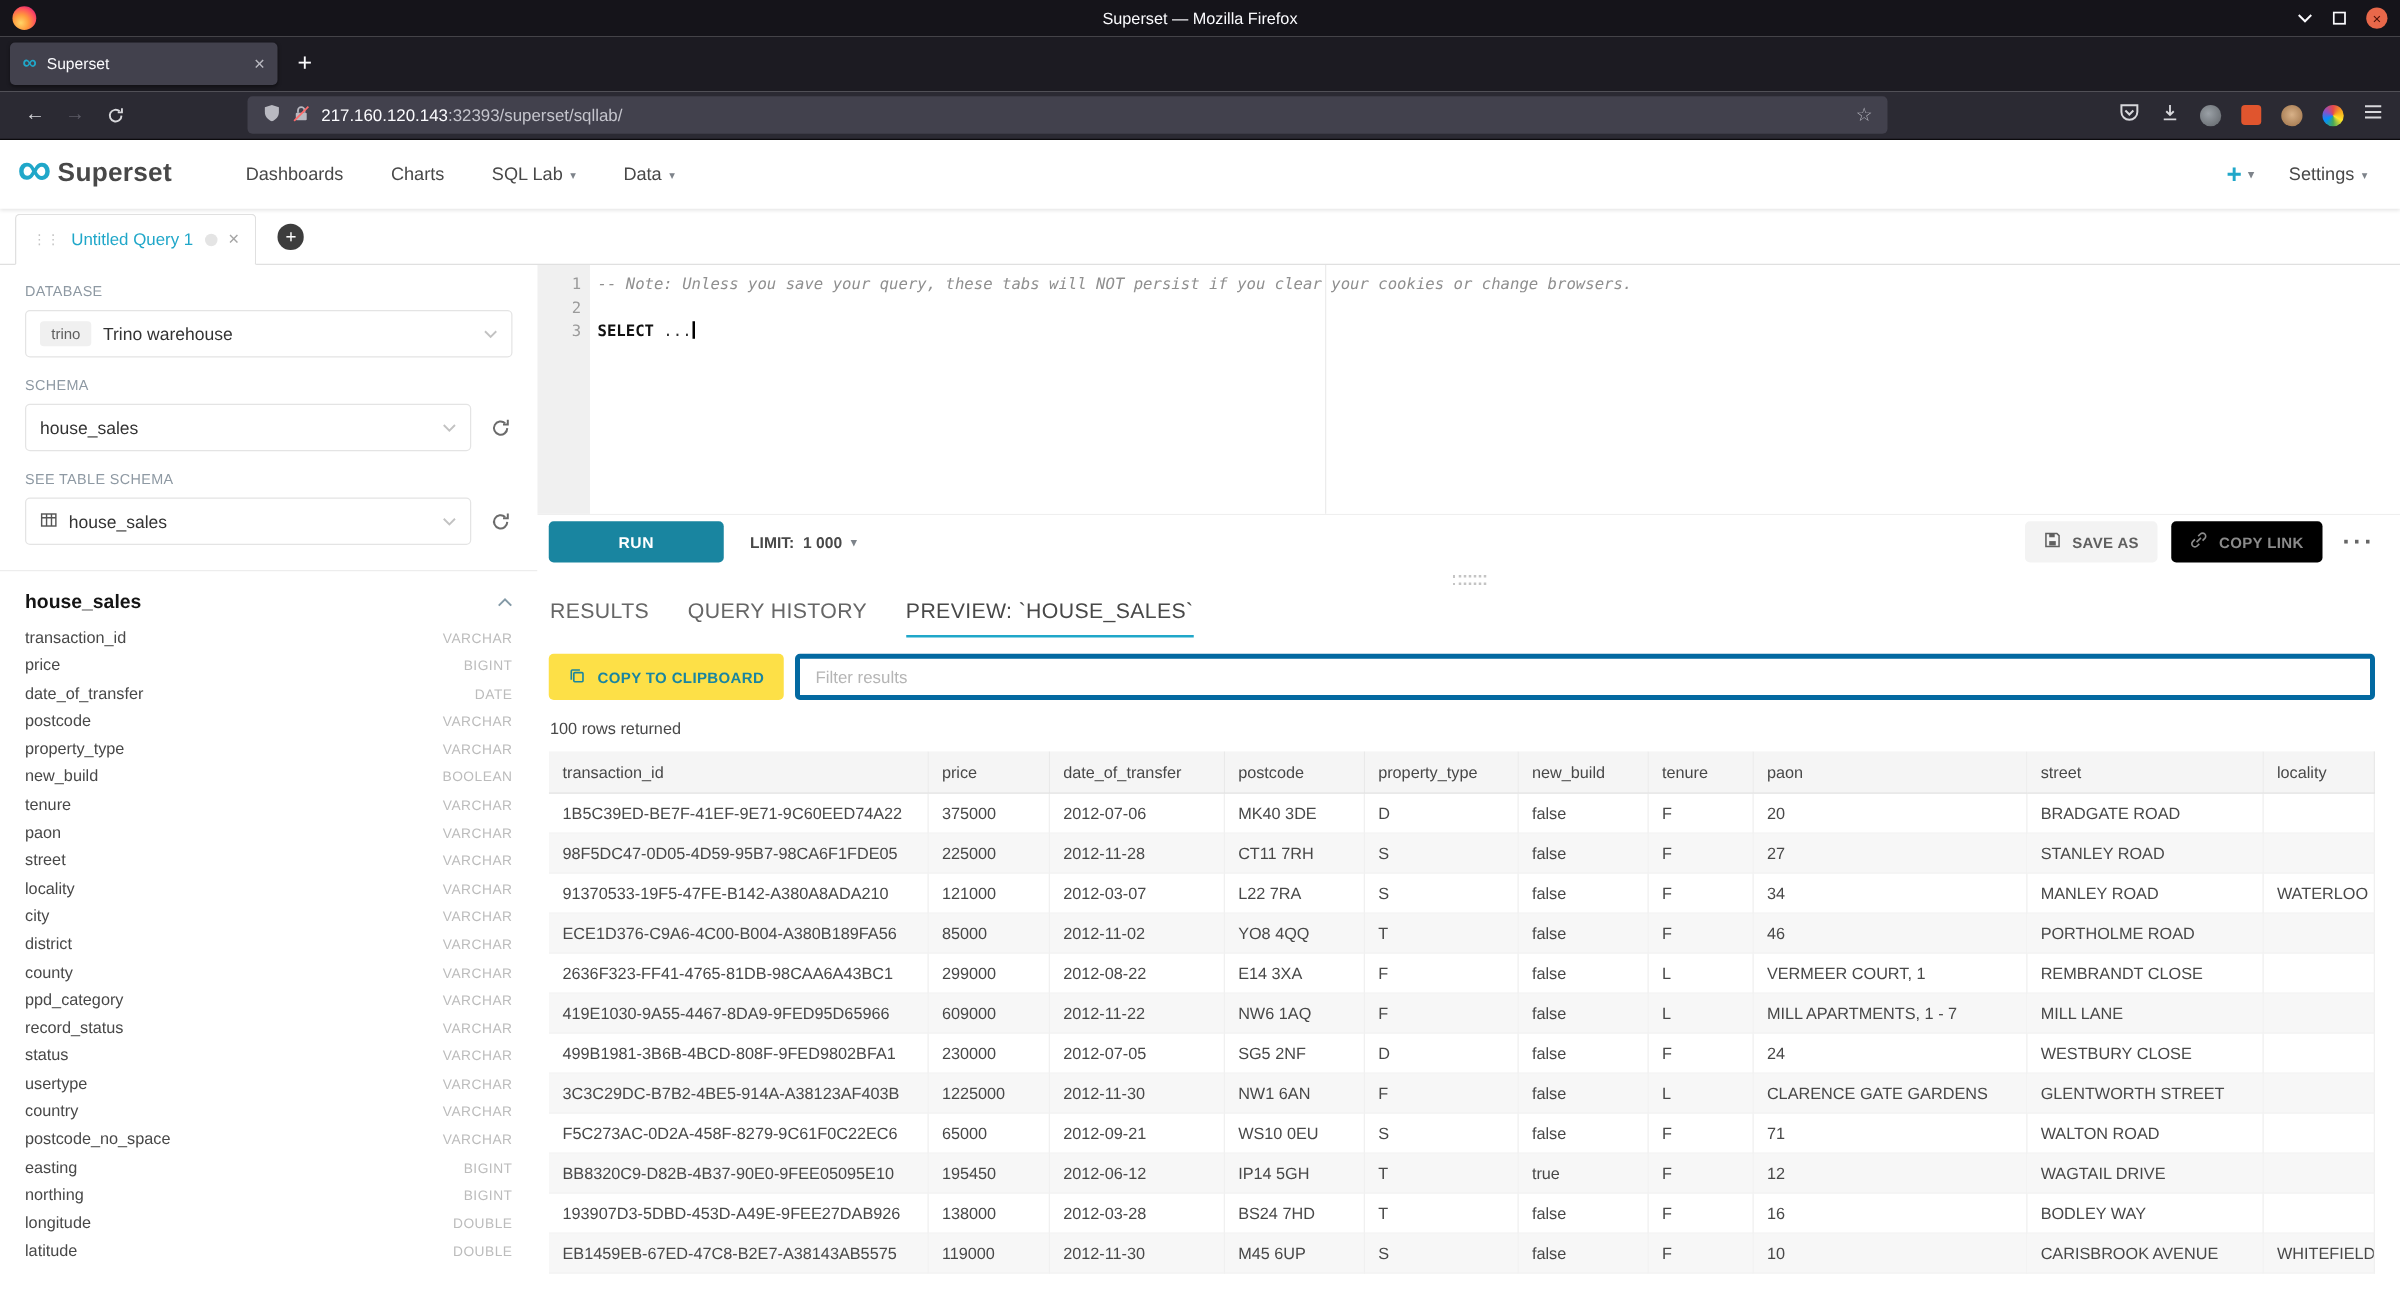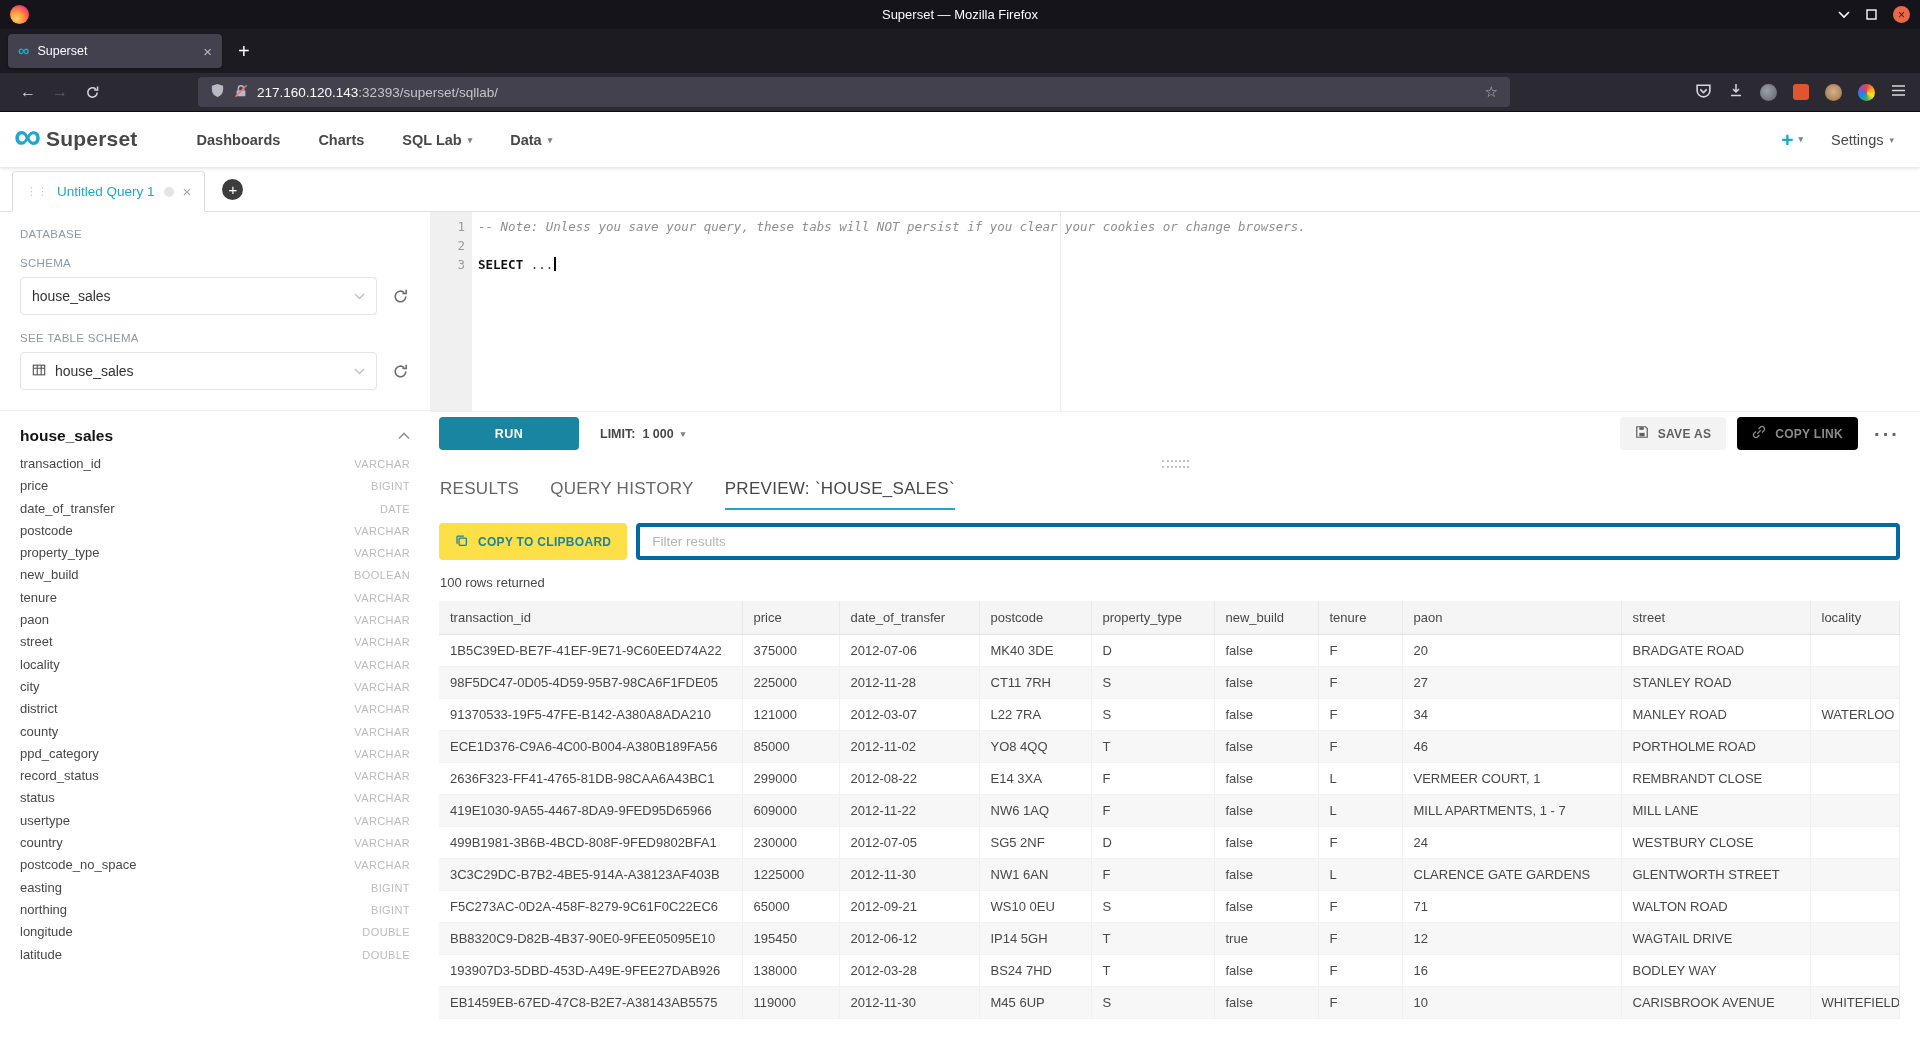--- a/index.html
+++ b/index.html
@@ -37,21 +37,21 @@
   .ext-block{width:16px;height:16px;border-radius:3px;background:#e0552e;}
   .ext-monkey{background:radial-gradient(circle at 50% 45%, #d8b188, #9a6f46);}
   .ext-pin{background:conic-gradient(#e5484d,#f7a41d,#ffe629,#46a758,#0091ff,#8e4ec6,#e5484d);}
 
   
   .app-header{height:55px;background:#fff;display:flex;align-items:center;padding:0 14px;box-shadow:0 2px 3px rgba(0,0,0,.10);position:relative;z-index:6;}
   .brand{display:flex;align-items:center;gap:5px;}
   .brand-inf{font-size:38px;font-weight:bold;color:#20a7c9;line-height:0.8;margin-top:-6px;}
   .brand-name{font-size:21px;font-weight:bold;color:#484848;letter-spacing:.2px;}
   .main-nav{display:flex;align-items:center;margin-left:40px;height:100%;}
-  .nav-item{padding:0 19px;font-size:14.5px;color:#484848;display:flex;align-items:center;gap:6px;height:100%;font-weight:bold;}
+  .nav-item{padding:0 19px;font-size:14.5px;color:#484848;display:flex;align-items:center;gap:6px;height:100%;}
   .caret{font-size:9px;color:#7d838a;}
   .header-right{margin-left:auto;display:flex;align-items:center;gap:28px;padding-right:12px;}
   .plus-btn{color:#20a7c9;font-size:21px;font-weight:bold;display:flex;align-items:center;gap:5px;line-height:1;}
   .settings-btn{font-size:14.5px;color:#484848;display:flex;align-items:center;gap:6px;}
 
   
   .query-tabbar{height:45px;background:#fff;border-bottom:1px solid #e0e0e0;display:flex;align-items:flex-end;padding-left:12px;position:relative;z-index:5;}
   .query-tab{height:41px;margin-bottom:-1px;background:#fff;border:1px solid #e0e0e0;border-bottom:1px solid #fff;
     border-radius:4px 4px 0 0;display:flex;align-items:center;gap:9px;padding:0 13px;}
   .drag-dots{color:#c3c3c3;font-size:11px;letter-spacing:0;}
@@ -255,20 +255,31 @@
     <span class="query-tab-close">×</span>
   </div>
   <div class="add-tab-btn">+</div>
 </div>
 
 <div class="content">
 
   <div class="sidebar">
     <div class="sec">
       <div class="side-label">DATABASE</div>
+      <div class="select-row">
+        <div class="select-box">
+          <span class="db-pill">trino</span>
+          <span>Trino warehouse</span>
+          <span class="sel-chevron">
+            <svg width="11" height="7" viewBox="0 0 11 7">
+                <path d="M1 1l4.5 4.5L10 1" stroke="#c2c2c2" stroke-width="1.5" fill="none"></path>
+              </svg>
+          </span>
+        </div>
+      </div>
     </div>
 
     <div class="sec">
       <div class="side-label">SCHEMA</div>
       <div class="select-row">
         <div class="select-box">
           <span>house_sales</span>
           <span class="sel-chevron">
             <svg width="11" height="7" viewBox="0 0 11 7">
                 <path d="M1 1l4.5 4.5L10 1" stroke="#c2c2c2" stroke-width="1.5" fill="none"></path>

